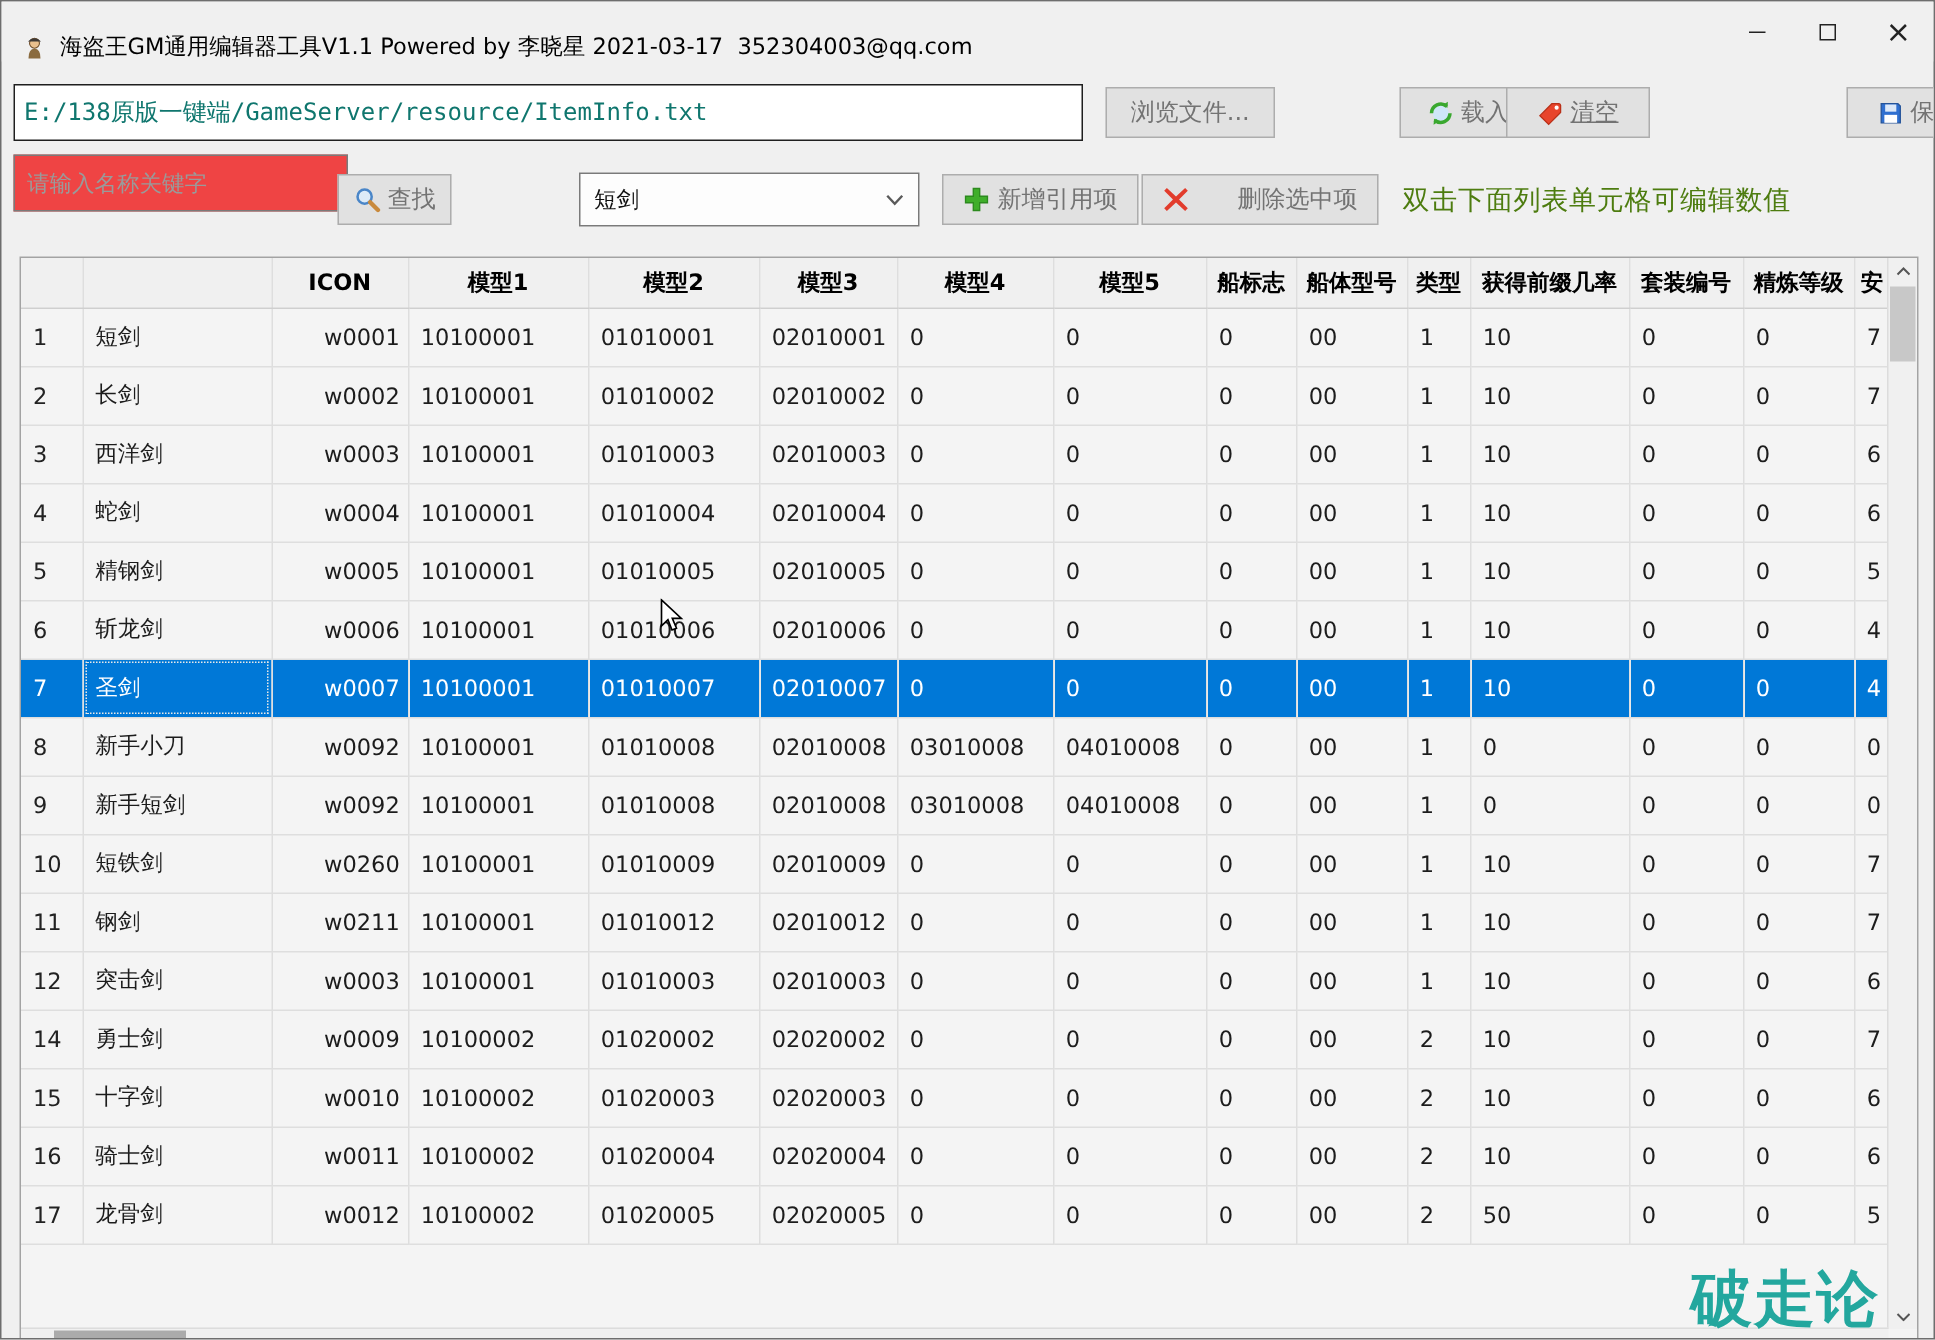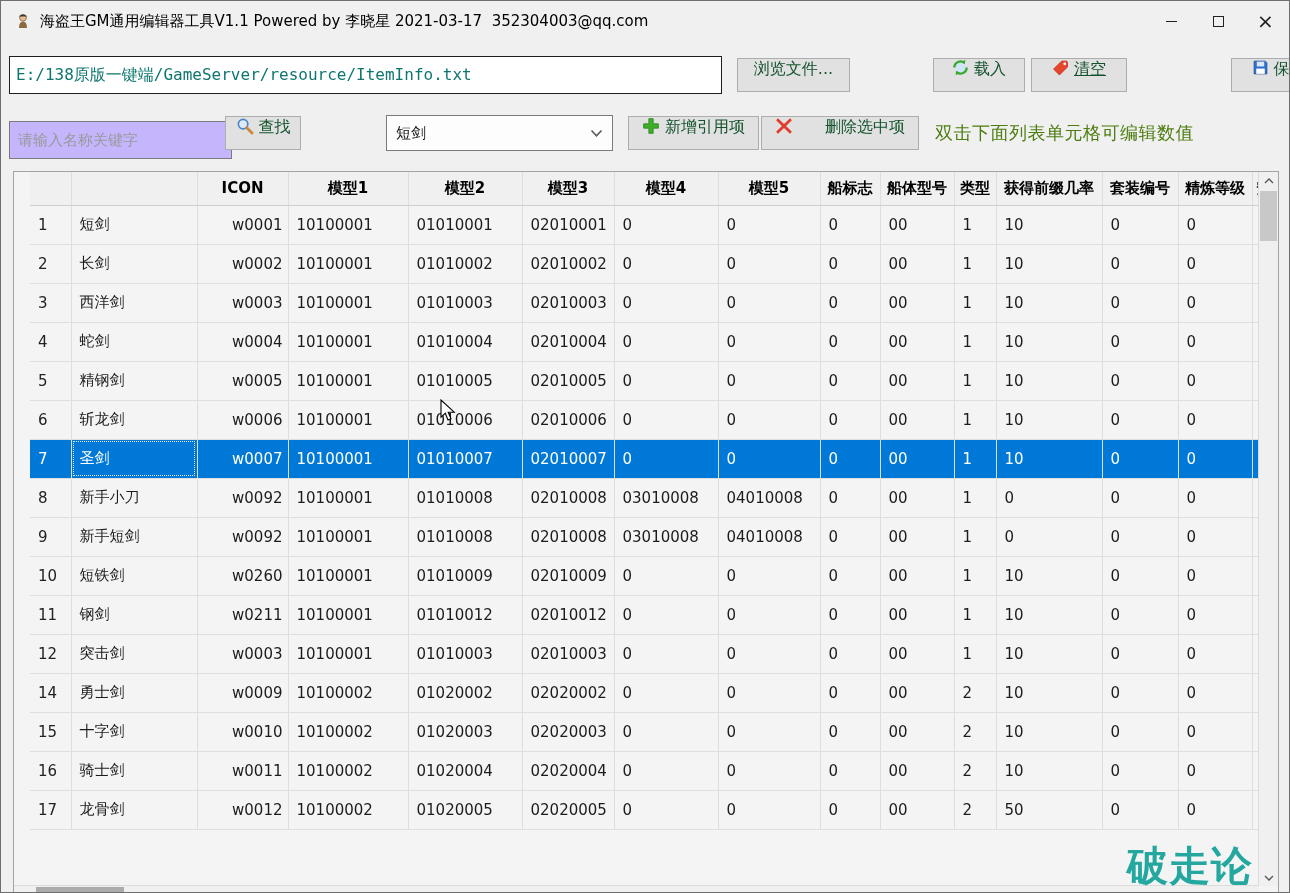--- a/index.html
+++ b/index.html
@@ -4,69 +4,69 @@
 <style>
   * { margin:0; padding:0; box-sizing:border-box; }
   html,body { width:1290px; height:893px; overflow:hidden; }
   body {
     font-family:"DejaVu Sans","Liberation Sans",sans-serif;
     background:#f0f0f0; position:relative;
     border:1px solid #6e6e6e;
     font-size:15px; color:#111;
   }
   
-  .titlebar { position:absolute; left:0; top:0; width:100%; height:40px; background:#f0f0f0; display:flex; align-items:center; }
+  .titlebar { position:absolute; left:0; top:0; width:100%; height:40px; background:#f0f0f0; display:flex; align-items:flex-end; }
   .app-icon { margin-left:13px; width:18px; height:18px; flex:0 0 auto; }
   .title-text { margin-left:8px; font-size:15px; color:#000; white-space:pre; }
   .win-controls { position:absolute; right:0; top:0; height:40px; display:flex; }
   .win-btn { width:47px; height:40px; display:flex; align-items:center; justify-content:center; color:#222; }
   .min-glyph { display:block; width:11px; border-top:1.6px solid #222; }
   .max-glyph { display:block; width:11px; height:11px; border:1.4px solid #222; }
   .close-glyph { font-size:20px; line-height:20px; font-weight:400; }
   
   .path-input {
     position:absolute; left:8px; top:55px; width:713px; height:38px;
     background:#fff; border:1px solid #1f1f1f; outline:none;
     font-family:"DejaVu Sans Mono","Liberation Mono",monospace;
     font-size:16px; padding:0 6px; color:#0f766e;
   }
   .btn {
     position:absolute; height:34px; background:#e1e1e1; border:1px solid #adadad;
-    display:flex; align-items:flex-start; justify-content:center; gap:5px;
-    font-size:16px; color:#14532d; cursor:default;
+    display:flex; align-items:center; justify-content:center; gap:5px;
+    font-size:16px; color:#737373; cursor:default;
   }
   .btn svg { flex:0 0 auto; }
   #btn-browse { left:736px; top:57px; width:113px; }
   #btn-load   { left:932px; top:57px; width:92px; }
-  #btn-clear  { left:1030px; top:57px; width:96px;text-decoration:underline; }
+  #btn-clear  { left:1003px; top:57px; width:96px;text-decoration:underline; }
   #btn-save   { left:1230px; top:57px; width:95px; }
   .search-input {
-    position:absolute; left:8px; top:120px; width:223px; height:38px;
-    background:#c4b5fd; border:1px solid #7a7a7a; outline:none;
+    position:absolute; left:8px; top:102px; width:223px; height:38px;
+    background:#ef4444; border:1px solid #7a7a7a; outline:none;
     font-family:"DejaVu Sans","Liberation Sans",sans-serif;
     font-size:15px; padding:0 8px; color:#000;
   }
   .search-input::placeholder { color:#9a9a9a; opacity:1; }
   #btn-find { left:224px; top:115px; width:76px;font-family:Liberation Mono, monospace; }
   .combo {
     position:absolute; left:385px; top:114px; width:227px; height:36px;
     background:#fdfdfd; border:1px solid #7a7a7a;
     display:flex; align-items:center; padding:0 9px; font-size:15px;
   }
   .combo-value { flex:1; }
   #btn-add { left:627px; top:115px; width:131px; }
   #btn-del { left:760px; top:115px; width:158px;gap:32px; }
   .hint {
     position:absolute; left:934px; top:120px; width:350px;
     color:#4d7c0f; font-size:18px; letter-spacing:.5px; white-space:nowrap;
   }
   
   .grid-wrap {
     position:absolute; left:12px; top:170px; width:1266px; height:723px;
-    background:#f4f4f4; border:1px solid #a3a3a3;padding-left:16px;
+    background:#f4f4f4; border:1px solid #a3a3a3;
   }
   table { border-collapse:collapse; table-layout:fixed; width:1246px; }
   th, td {
     border-right:1px solid #dedede; border-bottom:1px solid #dedede;
     overflow:hidden; white-space:nowrap; font-size:15px; font-weight:normal;
   }
   thead th { height:33px; background:#f0f0f0; font-weight:bold; text-align:center; color:#000; border-bottom:1px solid #cfcfcf; }
   tbody td { height:39px; background:#f4f4f4; color:#1c1c1c; padding-left:8px; }
   td.c-num  { color:#222; }
   td.c-name { }

